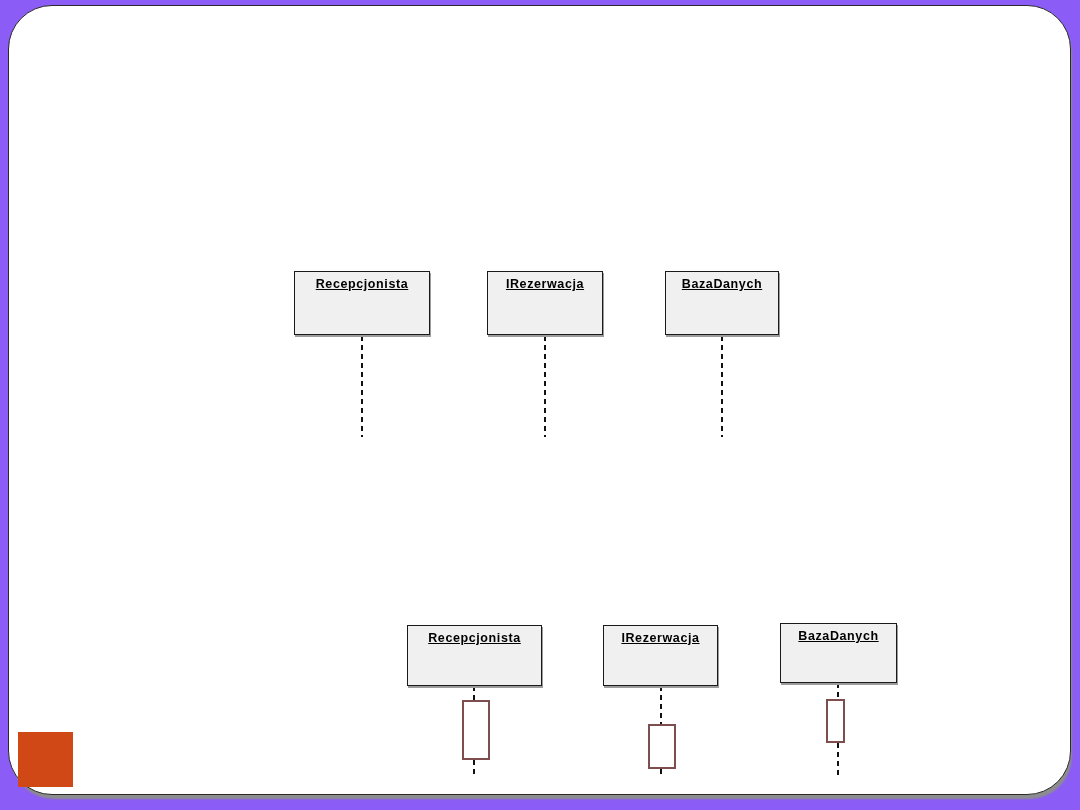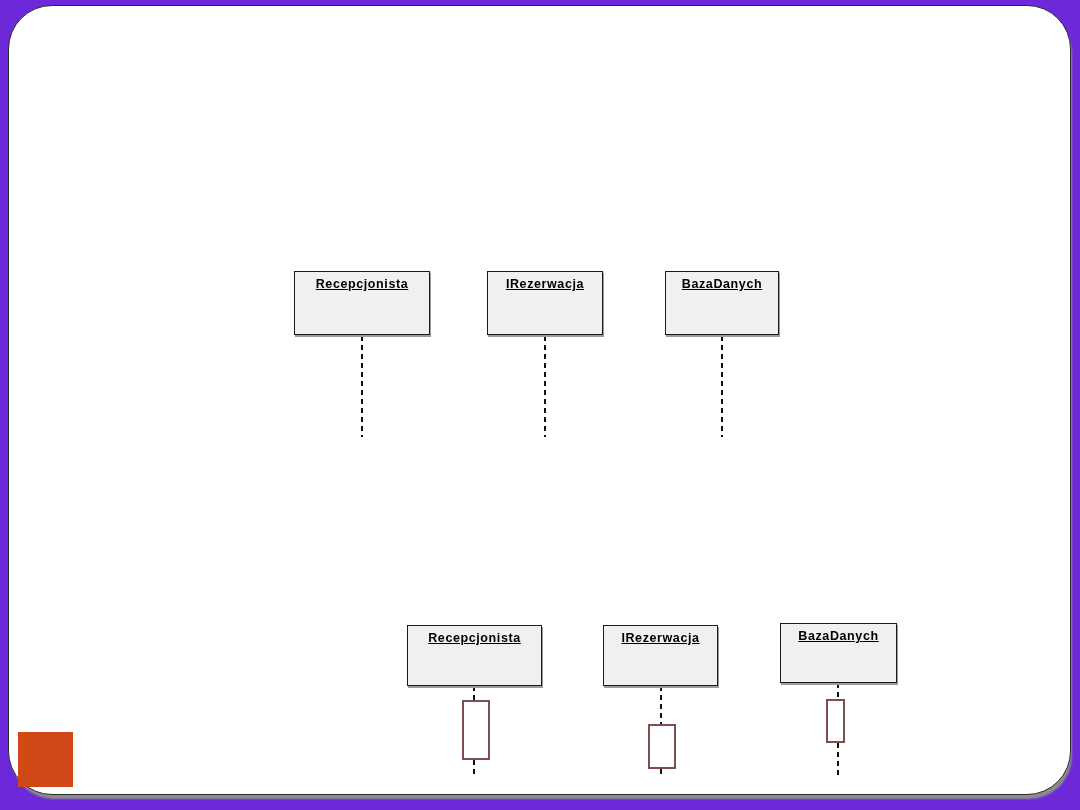--- a/index.html
+++ b/index.html
@@ -5,21 +5,21 @@
   html, body {
     margin: 0;
     padding: 0;
     background: #ffffff;
     font-family: "Liberation Sans", sans-serif;
   }
   .canvas {
     position: relative;
     width: 1080px;
     height: 810px;
-    background: #6d28d9;
+    background: #8b5cf6;
     overflow: hidden;
   }
   .slide {
     position: absolute;
     left: 8px;
     top: 5px;
     width: 1061px;
     height: 788px;
     background: #ffffff;
     border: 1.5px solid #2a2a2a;

